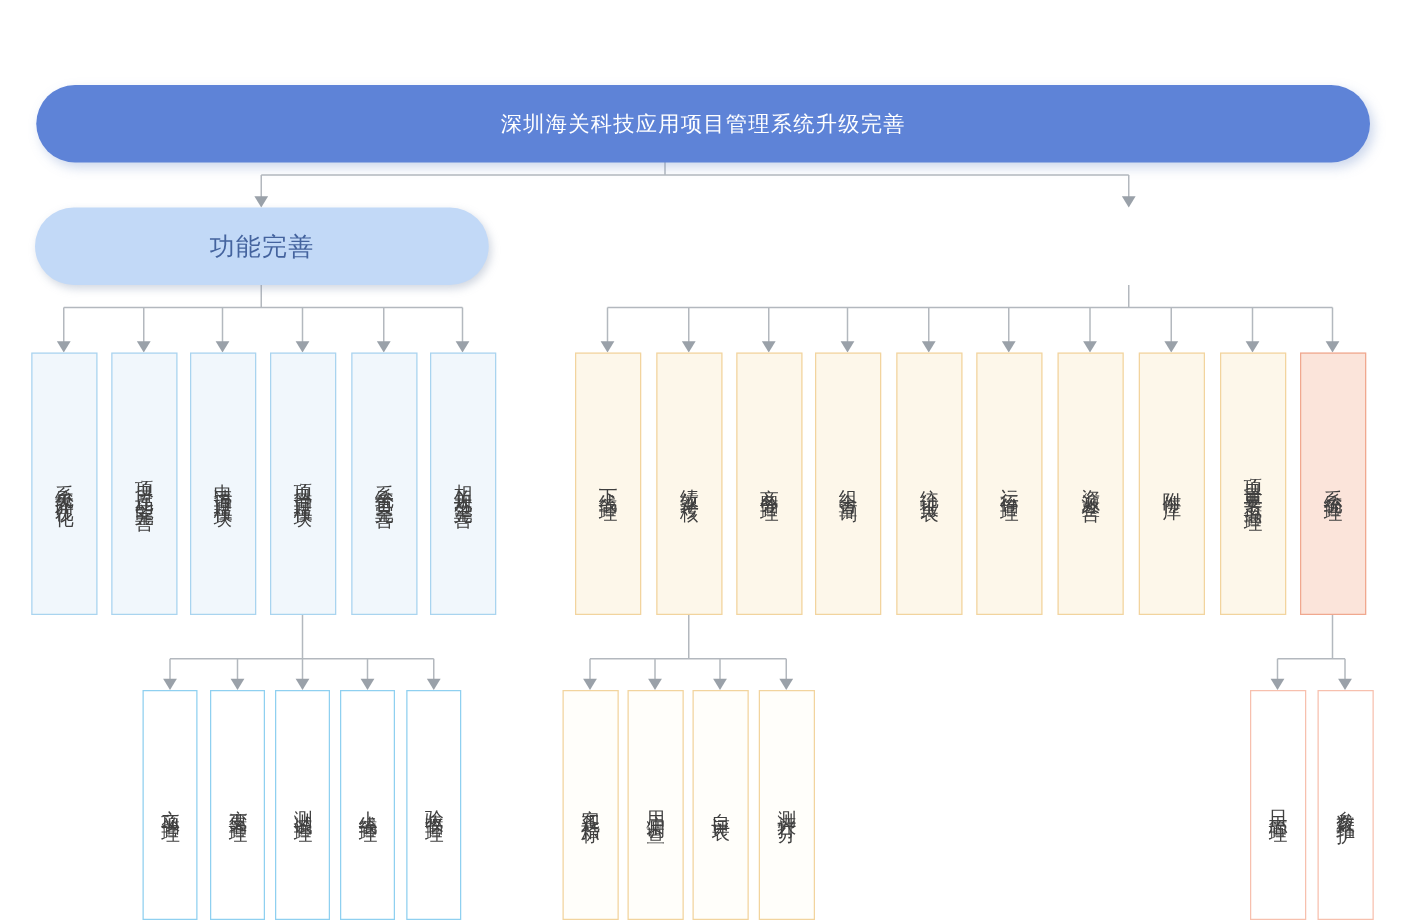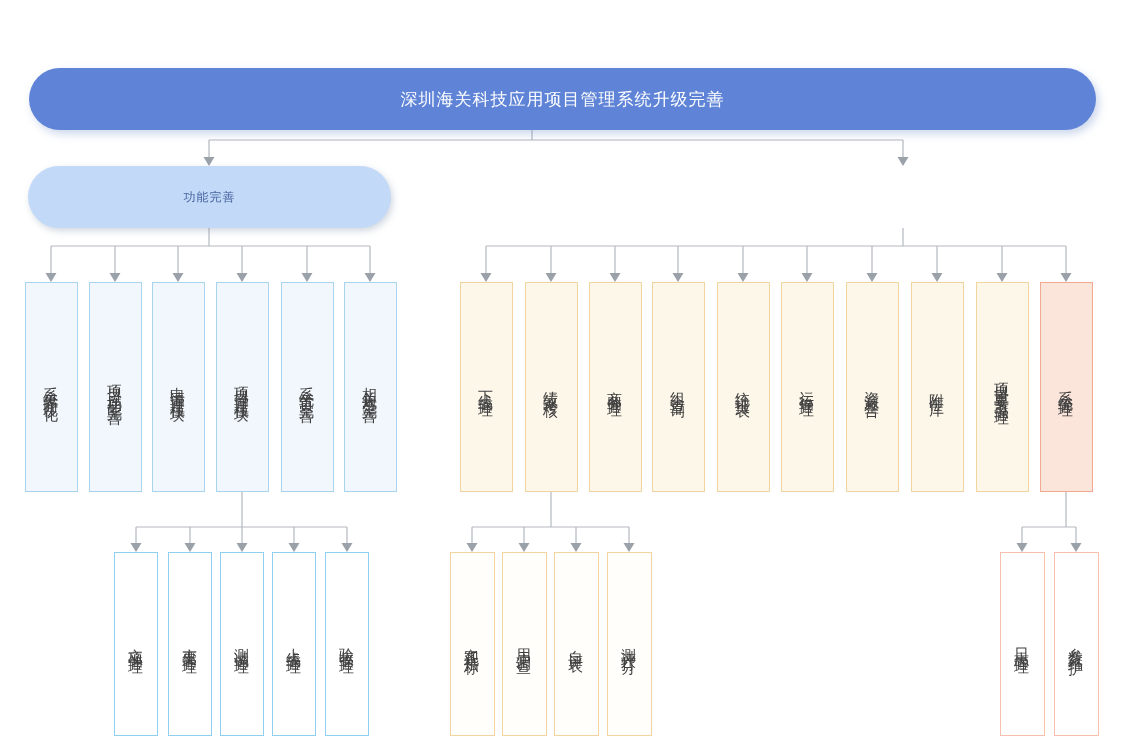--- a/index.html
+++ b/index.html
@@ -16,21 +16,21 @@
   html,body{margin:0;padding:0;}
   body{
     width:1136px;height:738px;position:relative;background:#ffffff;
     font-family:"Liberation Sans","DejaVu Sans",sans-serif;overflow:hidden;
   }
   #stage{position:absolute;left:0;top:0;width:1136px;height:738px;}
   #wires{position:absolute;left:0;top:0;z-index:1;}
   .pill{
     position:absolute;z-index:2;border-radius:31px;
     display:flex;align-items:center;justify-content:center;
-    font-size:12px;letter-spacing:1px;
+    font-size:20px;letter-spacing:1px;
   }
   .pill-root{
     background:var(--root-fill);color:var(--root-text);font-size:17px;
     box-shadow:3px 4px 9px rgba(110,140,200,0.35);
   }
   .pill-left{
     background:var(--bl-fill);color:var(--bl-text);
     box-shadow:2px 3px 7px rgba(140,155,180,0.40);
   }
   .pill-right{

